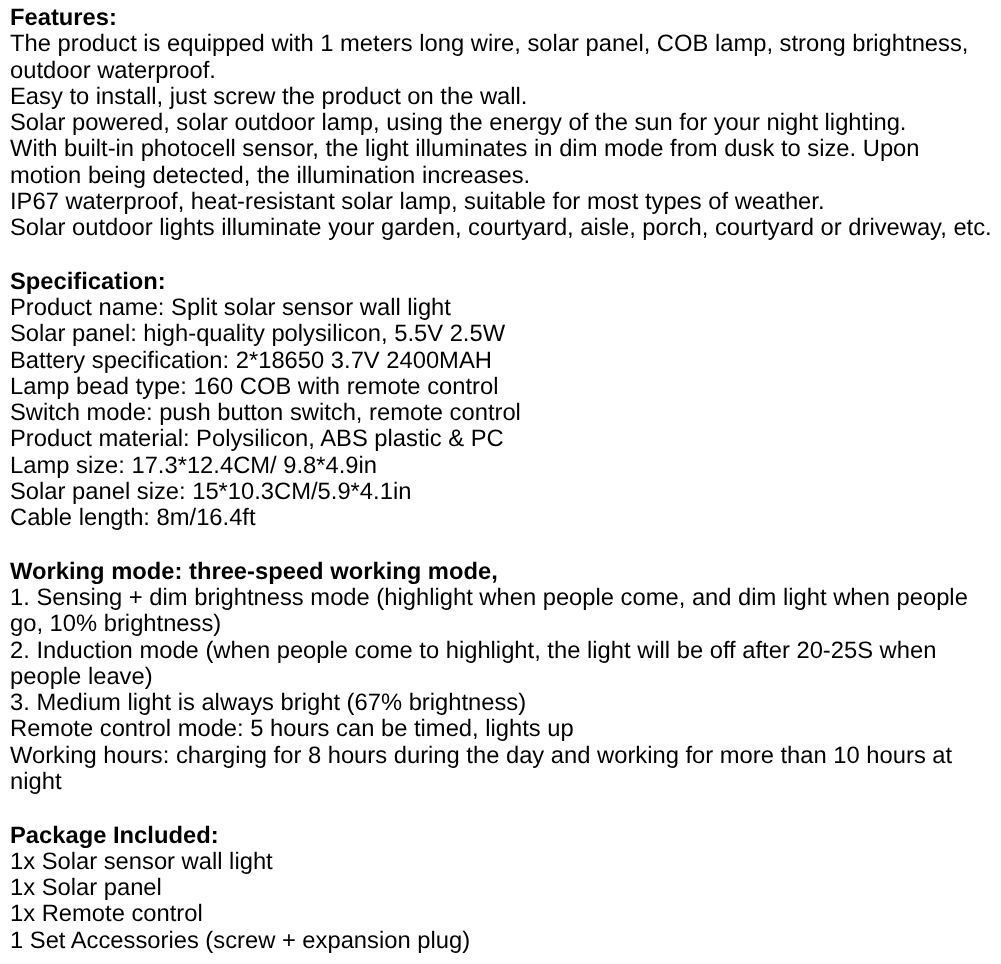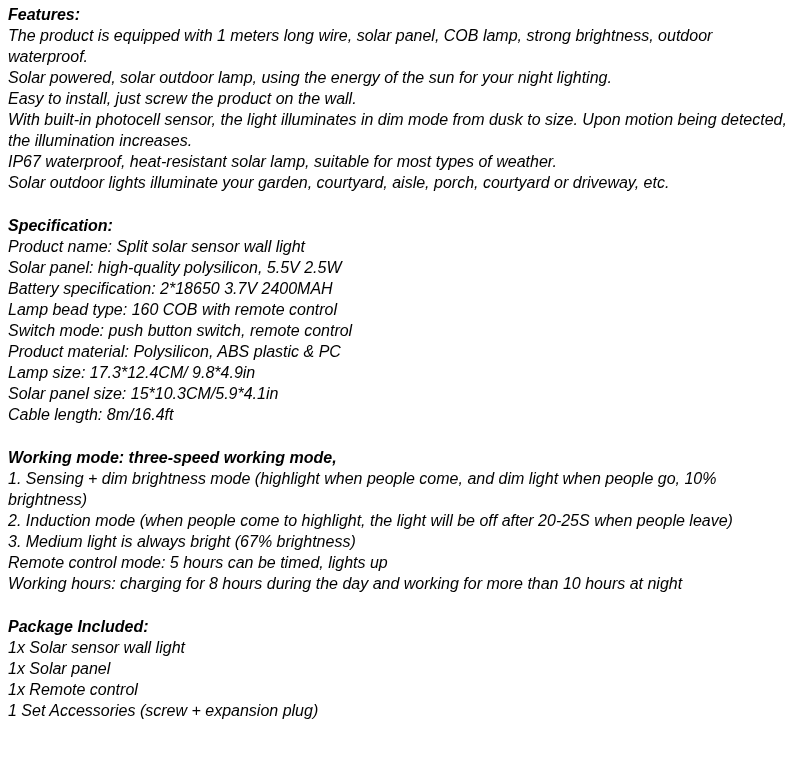--- a/index.html
+++ b/index.html
@@ -24,38 +24,37 @@
   .section {
     margin: 0 0 22px 0;
   }
   .section:last-child {
     margin-bottom: 16px;
   }
   .section h2,
   .section p {
     margin: 0;
     padding: 0;
-    font-size: 16px;
+    font-size: 19px;
     line-height: 21px;
-    font-style: italic;
   }
   .section h2 {
     font-weight: 700;
   }
 </style>
 </head>
 <body>
 
 <div class="page">
 
   <section class="section">
     <h2>Features:</h2>
     <p>The product is equipped with 1 meters long wire, solar panel, COB lamp, strong brightness, outdoor waterproof.</p>
+    <p>Easy to install, just screw the product on the wall.</p>
     <p>Solar powered, solar outdoor lamp, using the energy of the sun for your night lighting.</p>
-    <p>Easy to install, just screw the product on the wall.</p>
     <p>With built-in photocell sensor, the light illuminates in dim mode from dusk to size. Upon motion being detected, the illumination increases.</p>
     <p>IP67 waterproof, heat-resistant solar lamp, suitable for most types of weather.</p>
     <p>Solar outdoor lights illuminate your garden, courtyard, aisle, porch, courtyard or driveway, etc.</p>
   </section>
 
   <section class="section">
     <h2>Specification:</h2>
     <p>Product name: Split solar sensor wall light</p>
     <p>Solar panel: high-quality polysilicon, 5.5V 2.5W</p>
     <p>Battery specification: 2*18650 3.7V 2400MAH</p>

